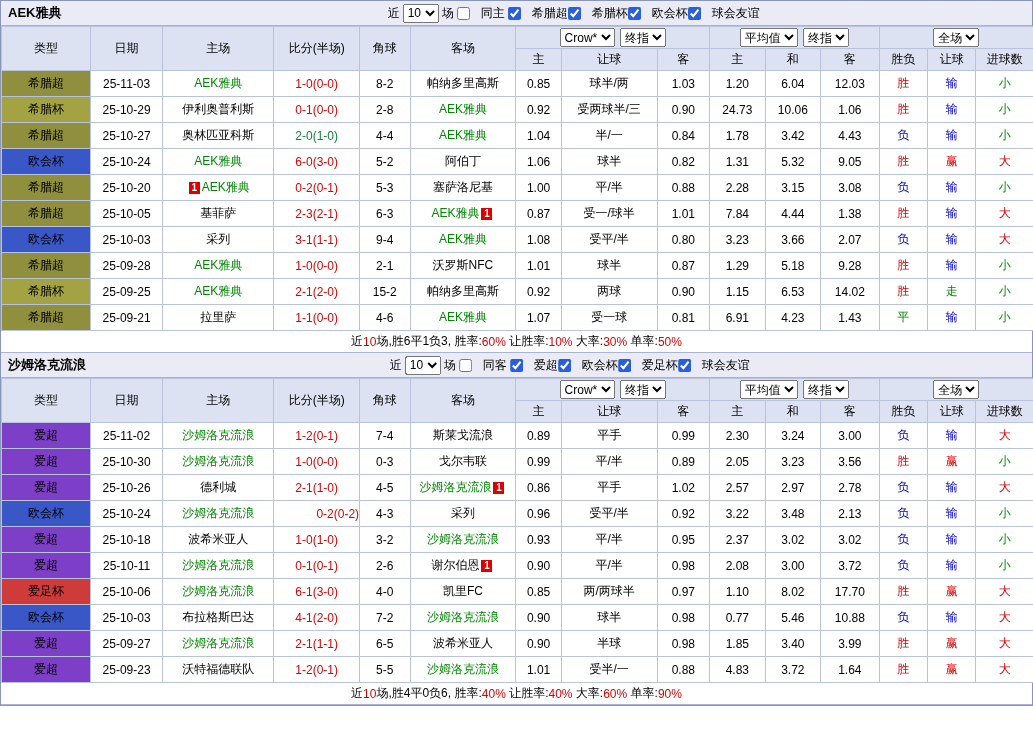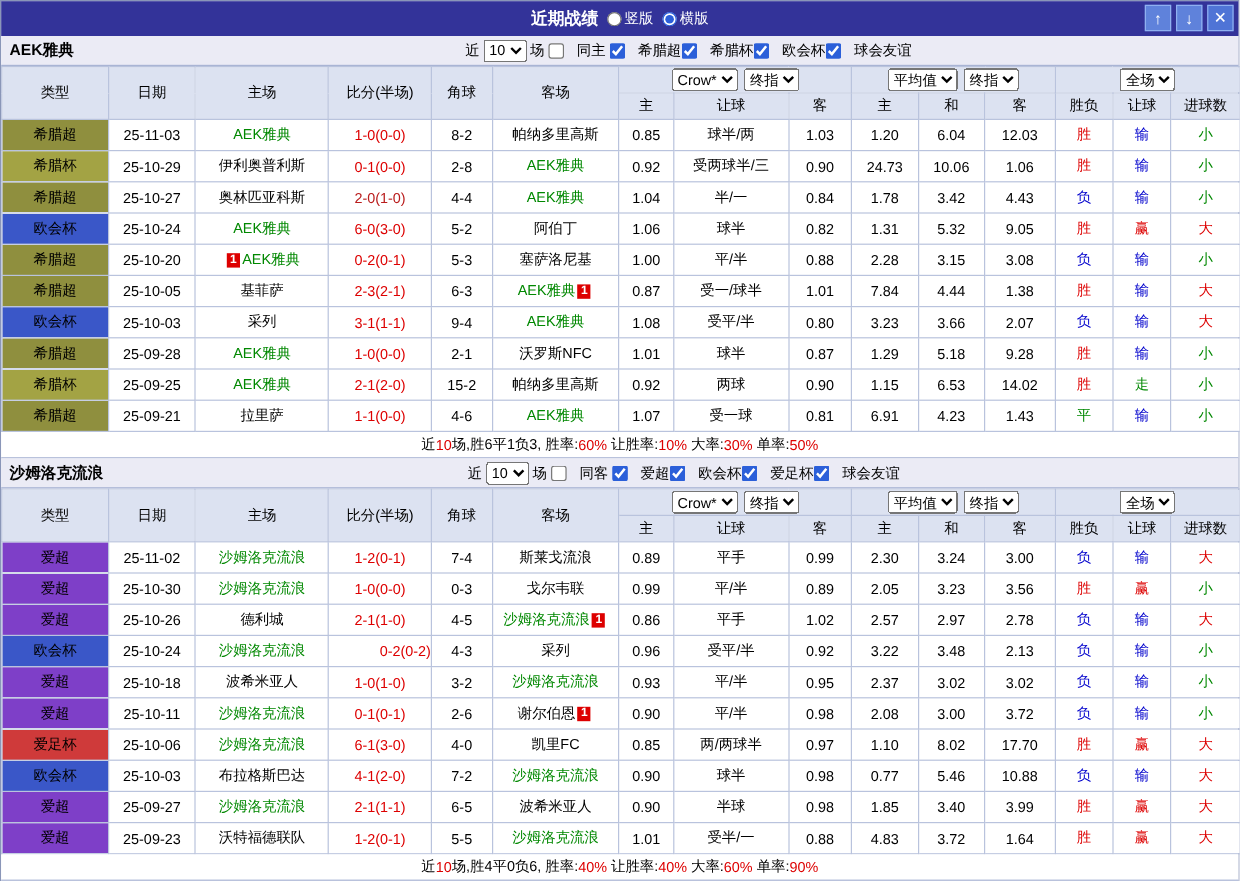--- a/index.html
+++ b/index.html
@@ -32,38 +32,20 @@
   .badge{display:inline-block;background:#dd0000;color:#fff;font-size:10px;font-weight:bold;min-width:11px;height:12px;line-height:12px;margin:0 2px;padding:0 1px;vertical-align:middle}
   .team span.nm{cursor:pointer}
   
   .summary{height:22px;display:flex;align-items:center;justify-content:center;border-bottom:1px solid #a9b4d4;background:#fff;white-space:pre}
 </style>
 </head>
 <body>
 
 <div id="app">
 
-  <div class="titlebar">
-    <div class="tb-center">
-      <span class="tb-title">近期战绩</span>
-      <label class="tb-radio">
-        <input type="radio" name="layout" style="">
-        <span>竖版</span>
-      </label>
-      <label class="tb-radio">
-        <input type="radio" name="layout" checked="" style="">
-        <span>横版</span>
-      </label>
-    </div>
-    <div class="tb-buttons">
-      <span class="tb-btn">↑</span>
-      <span class="tb-btn">↓</span>
-      <span class="tb-btn close">✕</span>
-    </div>
-  </div>
 
   <div class="sec-header">
     <span class="team-title">AEK雅典</span>
     <div class="filters">
       <span>近</span>
       <select><option>10</option></select>
       <span>场</span>
       <label>
         <input type="checkbox" style="">
         <span>同主</span>
@@ -171,21 +153,21 @@
           <td>10.06</td>
           <td>1.06</td>
           <td style="color: rgb(221, 0, 0);">胜</td>
           <td style="color: rgb(0, 0, 204);">输</td>
           <td style="color: rgb(0, 136, 0);">小</td>
         </tr>
         <tr>
           <td class="type" style="background: rgb(143, 143, 62);">希腊超</td>
           <td>25-10-27</td>
           <td class="team"><span class="nm">奥林匹亚科斯</span></td>
-          <td style="color: #b91c1c;">2-0(1-0)</td>
+          <td style="color: #15803d;">2-0(1-0)</td>
           <td>4-4</td>
           <td class="team"><span class="nm" style="color: rgb(0, 136, 0);">AEK雅典</span></td>
           <td>1.04</td>
           <td>半/一</td>
           <td>0.84</td>
           <td>1.78</td>
           <td>3.42</td>
           <td>4.43</td>
           <td style="color: rgb(0, 0, 204);">负</td>
           <td style="color: rgb(0, 0, 204);">输</td>

